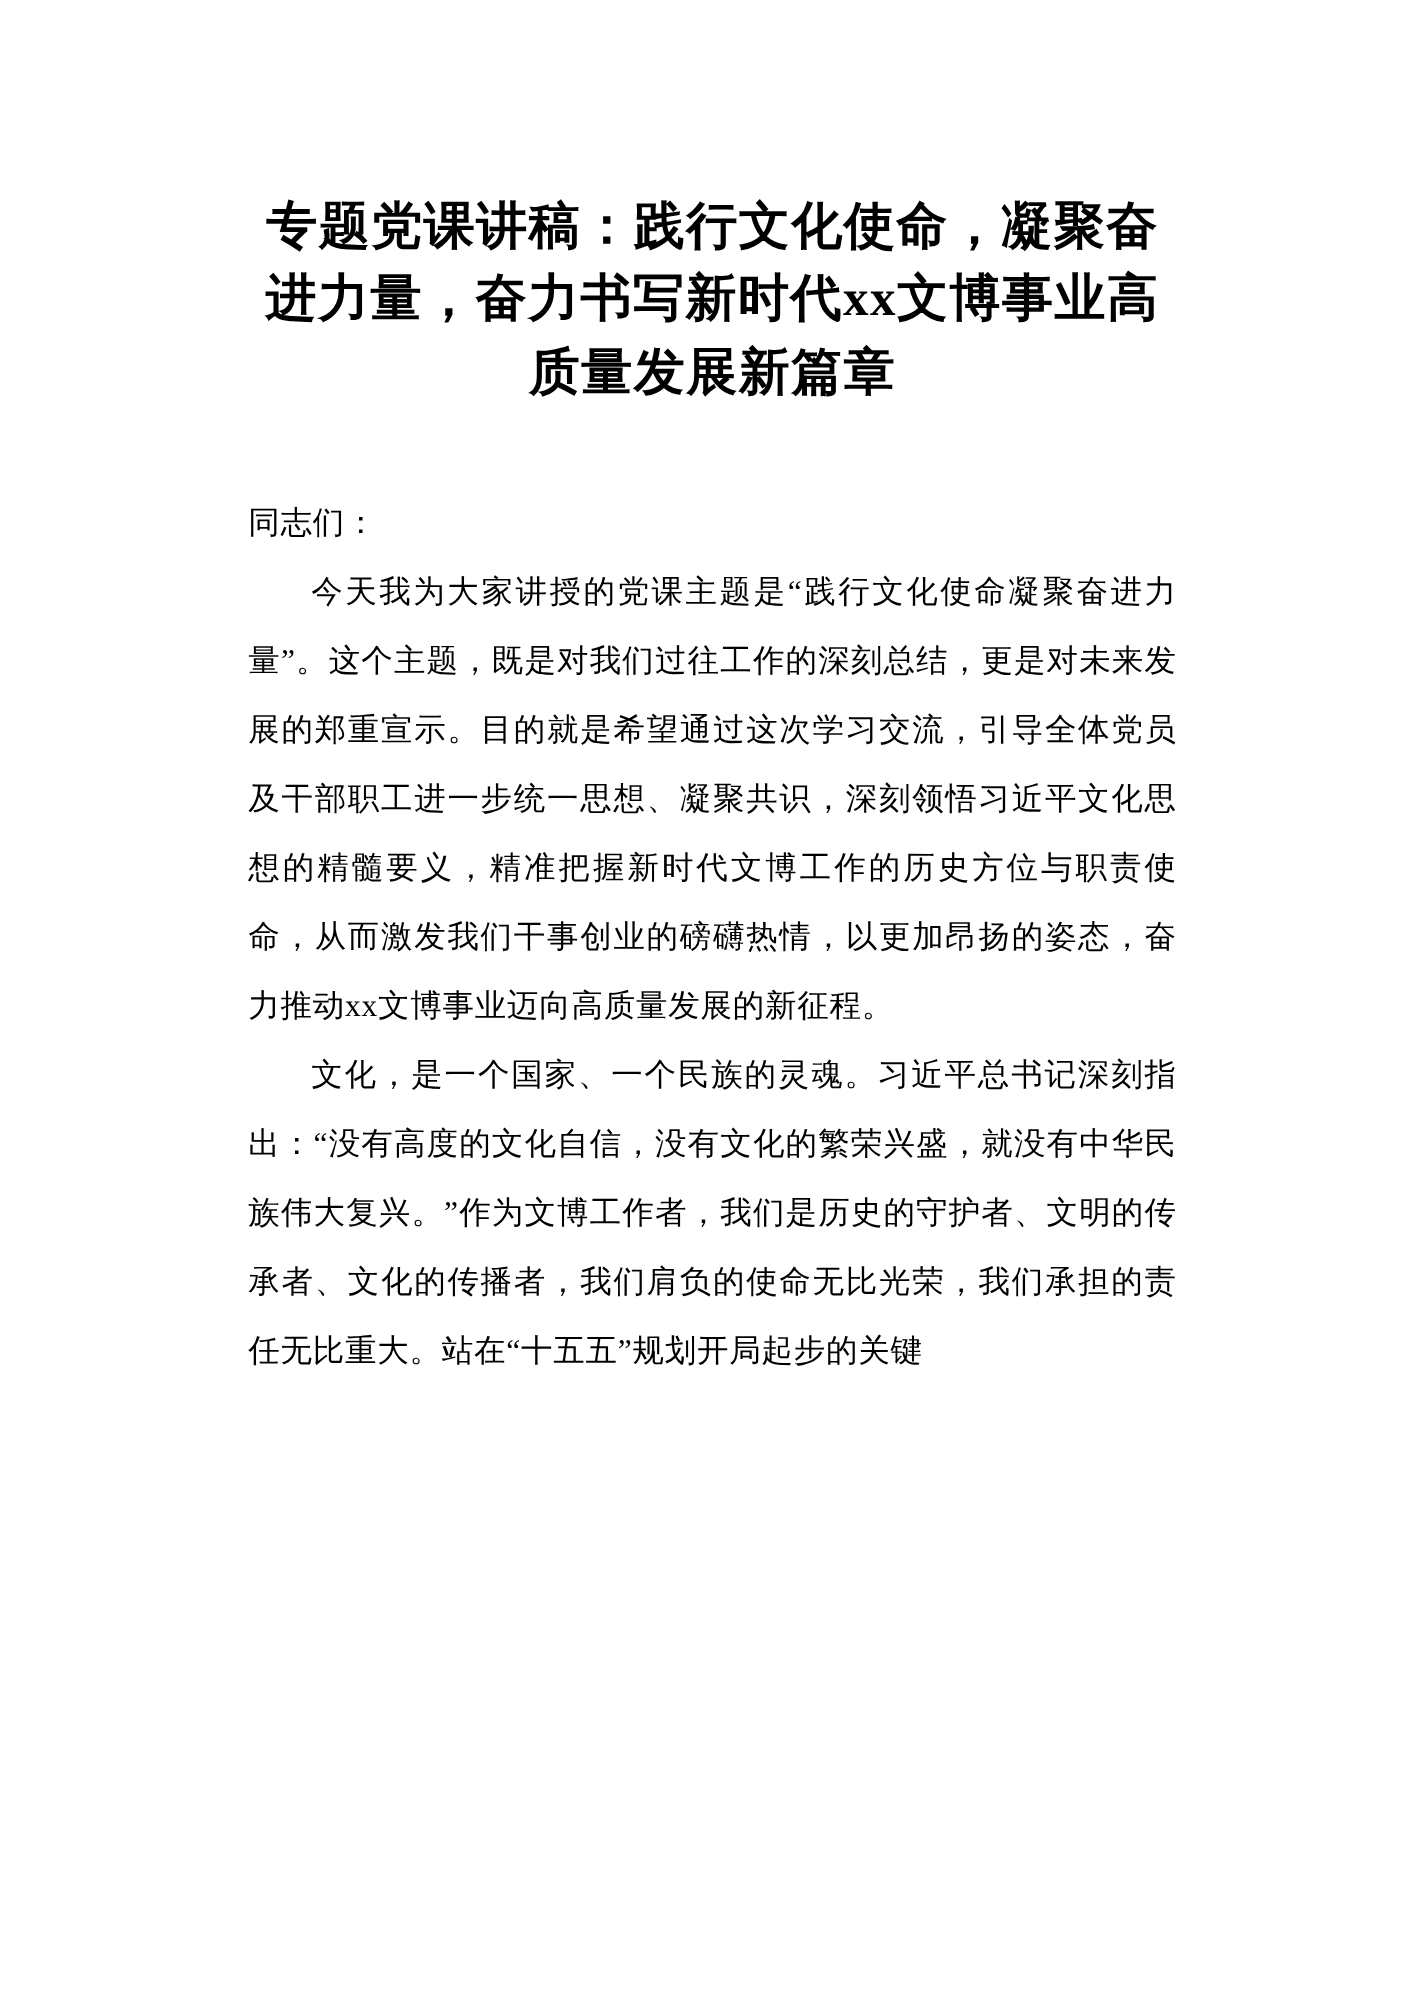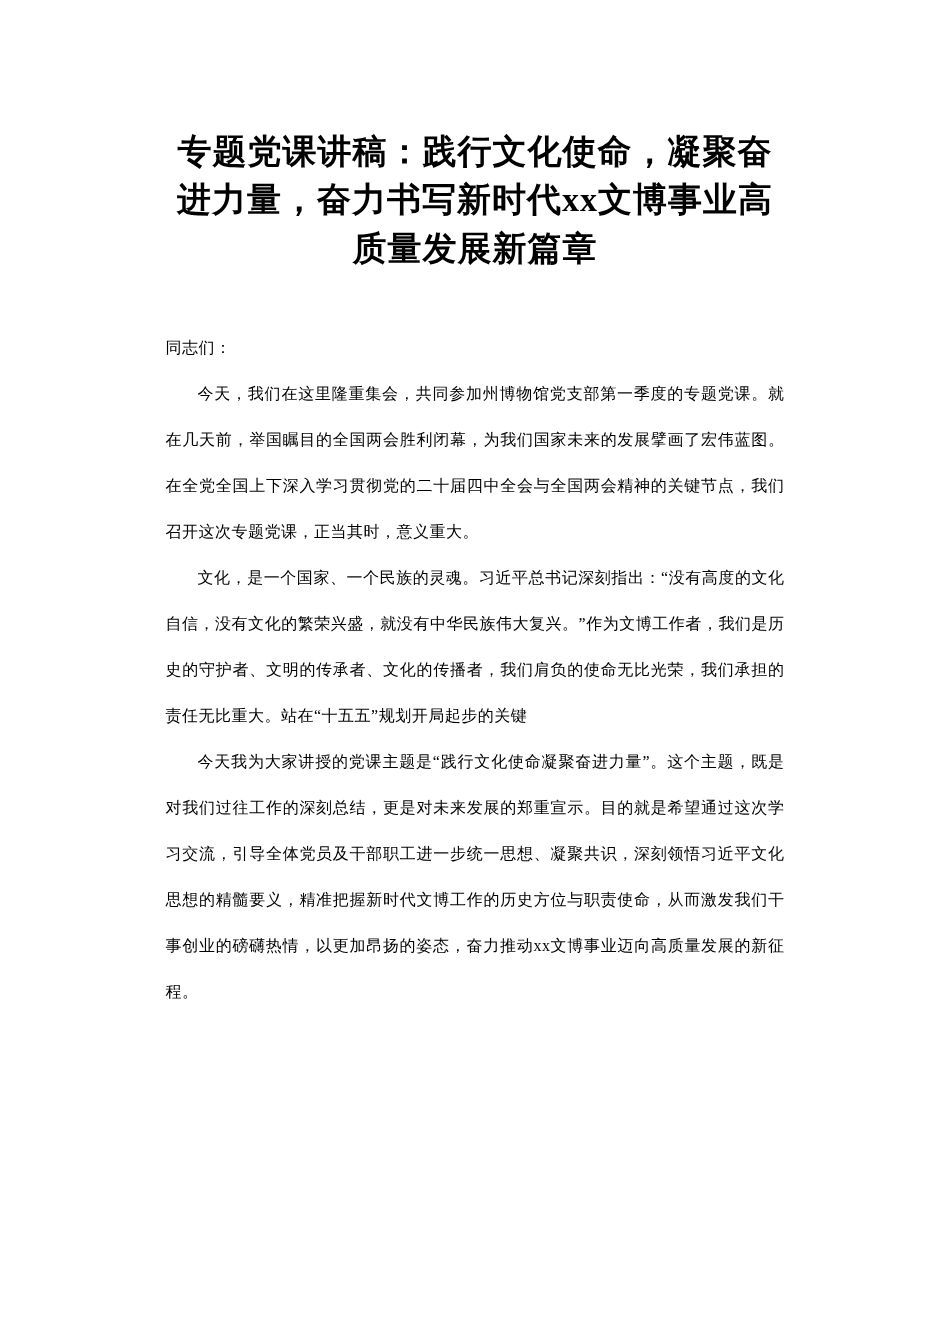--- a/index.html
+++ b/index.html
@@ -23,34 +23,33 @@
     margin: 0 0 52px 0;
     font-size: 34px;
     font-weight: bold;
     line-height: 1.42;
     text-align: center;
     letter-spacing: 1px;
     color: #000000;
   }
   .doc-body p {
     margin: 0;
-    font-size: 16px;
+    font-size: 21px;
     line-height: 46px;
     text-align: justify;
     letter-spacing: 0.5px;
     color: #000000;
   }
   .doc-body p.indent {
     text-indent: 2em;
   }
 </style>
 </head>
 <body>
 
 <div class="page">
   <h1 class="doc-title">专题党课讲稿：践行文化使命，凝聚奋进力量，奋力书写新时代xx文博事业高质量发展新篇章</h1>
   <div class="doc-body" id="doc-body">
       <p>同志们：</p>
-      <p class="indent">今天，我们在这里隆重集会，共同参加州博物馆党支部第一季度的专题党课。就在几天前，举国瞩目的全国两会胜利闭幕，为我们国家未来的发展擘画了宏伟蓝图。在全党全国上下深入学习贯彻党的二十届四中全会与全国两会精神的关键节点，我们召开这次专题党课，正当其时，意义重大。</p>
+      <p class="indent">今天我为大家讲授的党课主题是“践行文化使命凝聚奋进力量”。这个主题，既是对我们过往工作的深刻总结，更是对未来发展的郑重宣示。目的就是希望通过这次学习交流，引导全体党员及干部职工进一步统一思想、凝聚共识，深刻领悟习近平文化思想的精髓要义，精准把握新时代文博工作的历史方位与职责使命，从而激发我们干事创业的磅礴热情，以更加昂扬的姿态，奋力推动xx文博事业迈向高质量发展的新征程。</p>
       <p class="indent">文化，是一个国家、一个民族的灵魂。习近平总书记深刻指出：“没有高度的文化自信，没有文化的繁荣兴盛，就没有中华民族伟大复兴。”作为文博工作者，我们是历史的守护者、文明的传承者、文化的传播者，我们肩负的使命无比光荣，我们承担的责任无比重大。站在“十五五”规划开局起步的关键</p>
-      <p class="indent">今天我为大家讲授的党课主题是“践行文化使命凝聚奋进力量”。这个主题，既是对我们过往工作的深刻总结，更是对未来发展的郑重宣示。目的就是希望通过这次学习交流，引导全体党员及干部职工进一步统一思想、凝聚共识，深刻领悟习近平文化思想的精髓要义，精准把握新时代文博工作的历史方位与职责使命，从而激发我们干事创业的磅礴热情，以更加昂扬的姿态，奋力推动xx文博事业迈向高质量发展的新征程。</p>
     </div>
 </div>
 
 </body></html>

